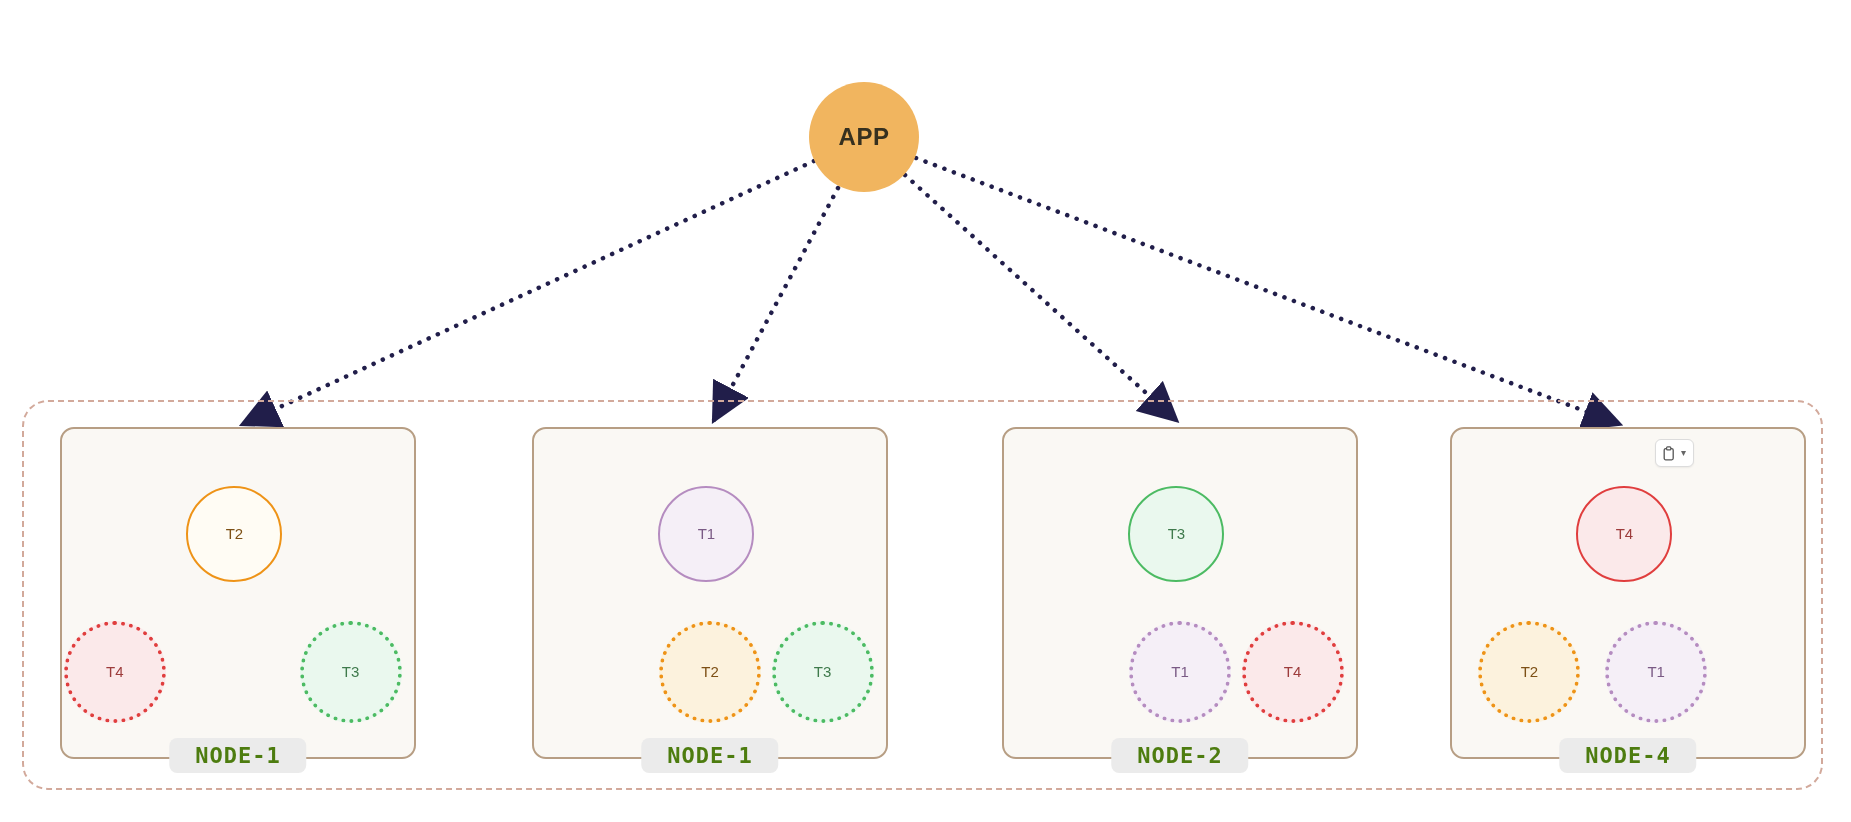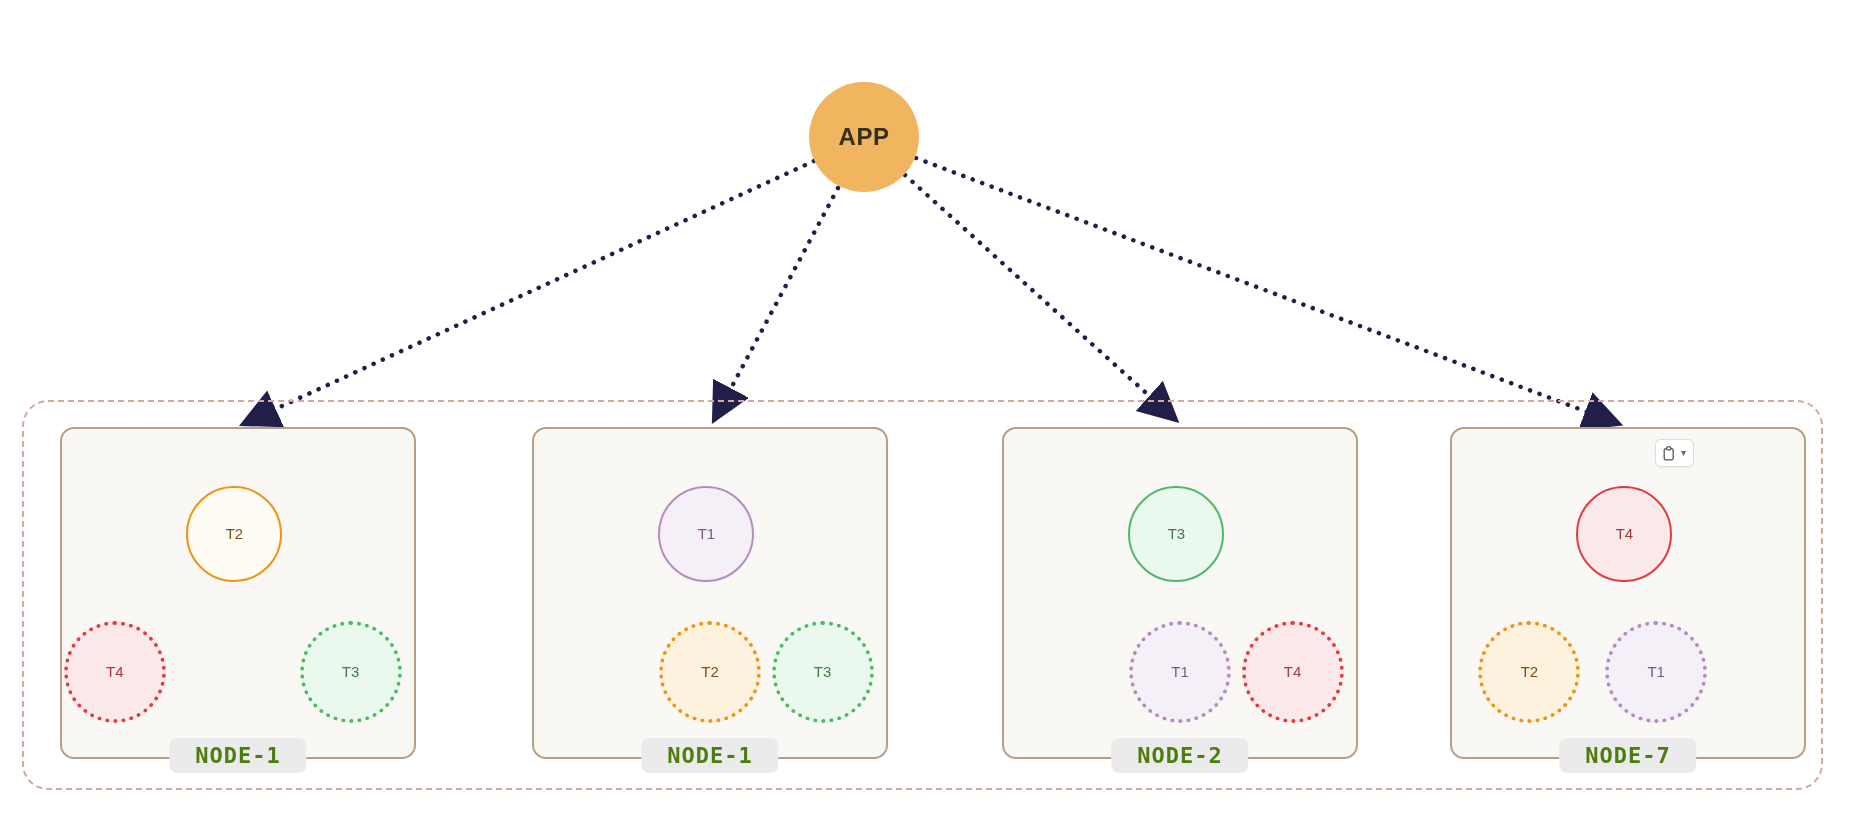--- a/index.html
+++ b/index.html
@@ -116,15 +116,15 @@
       <div class="tablet dotted color-purple slot-bottom-mid-2">T1</div>
       <div class="copy-button">
         <span style="display:flex;">
           <svg width="13" height="15" viewBox="0 0 13 15">
             <rect x="1.2" y="2.6" width="9" height="11.2" rx="1.5" fill="none" stroke="#555" stroke-width="1.3"></rect>
             <rect x="3.6" y="0.9" width="4.2" height="3" rx="0.9" fill="#fff" stroke="#555" stroke-width="1.2"></rect>
           </svg>
         </span>
         <span class="chev">▾</span>
       </div>
-      <div class="node-label">NODE-7</div>
+      <div class="node-label">NODE-4</div>
     </div>
   </div>
 
 </body></html>

